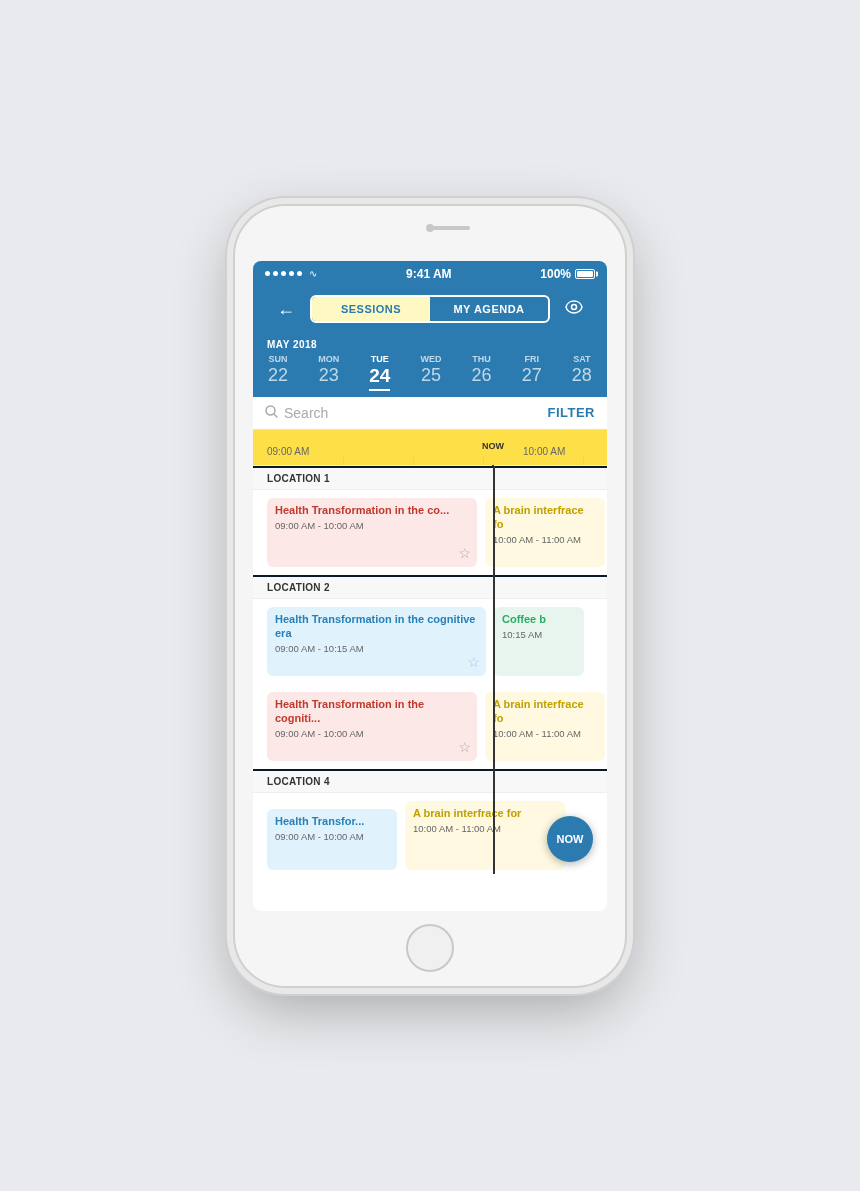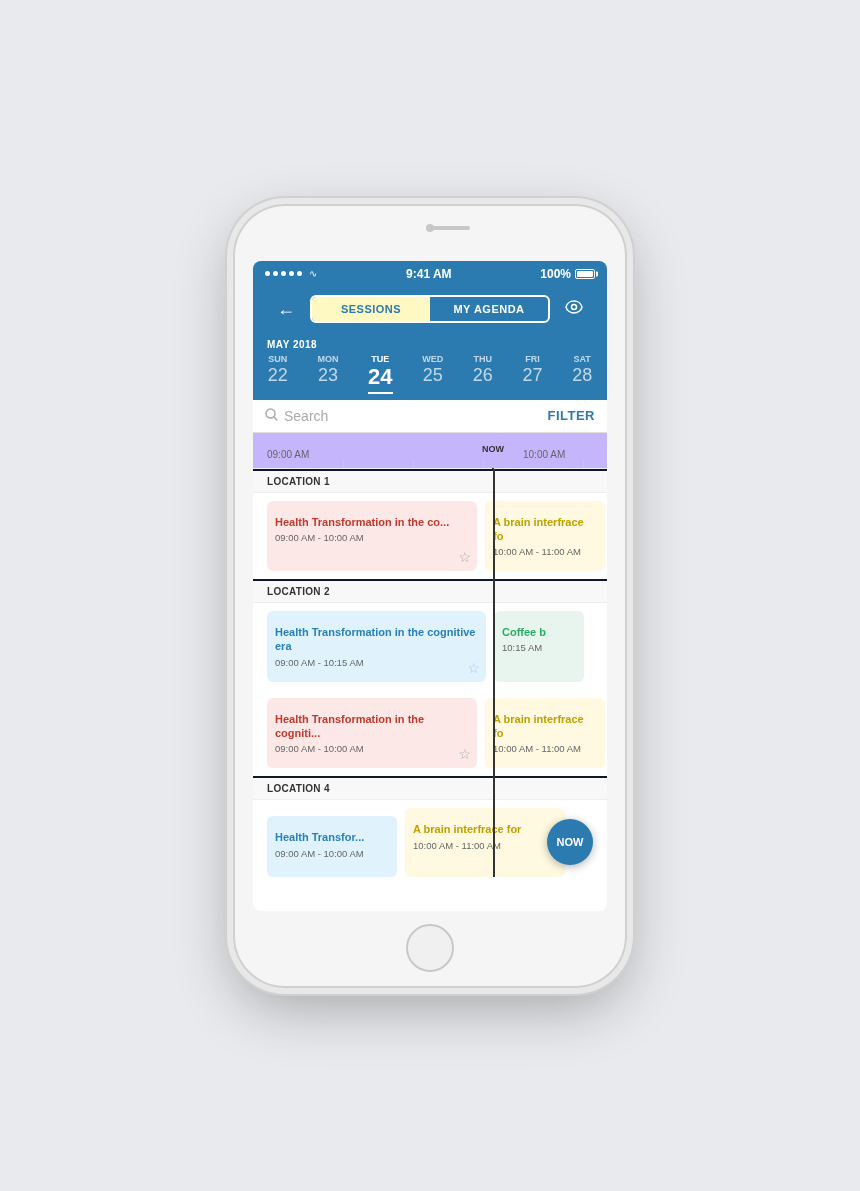--- a/index.html
+++ b/index.html
@@ -233,21 +233,21 @@
       font-size: 18px;
       font-weight: 300;
       line-height: 1;
     }
     .day-item.active .day-name,
     .day-item.active .day-number {
       color: white;
       font-weight: 700;
     }
     .day-item.active .day-number {
-      font-size: 22px;
+      font-size: 19px;
     }
     .day-underline {
       height: 2px;
       background: white;
       width: 100%;
       margin-top: 4px;
     }
 
     
     .search-bar {
@@ -284,21 +284,21 @@
     .timeline-area {
       background: white;
       overflow-x: hidden;
       overflow-y: auto;
       height: calc(100% - 26px - 68px - 72px - 40px);
       position: relative;
     }
 
     .time-ruler {
       height: 36px;
-      background: #c4b5fd;
+      background: #fde047;
       border-bottom: 1px solid #eee;
       position: relative;
       display: flex;
       align-items: flex-end;
       padding-bottom: 4px;
     }
     .time-label {
       position: absolute;
       font-size: 10px;
       color: #666;
@@ -354,21 +354,21 @@
       display: flex;
       gap: 8px;
       min-height: 85px;
       position: relative;
       overflow: hidden;
     }
 
     
     .session-card {
       border-radius: 6px;
-      padding: 14px 8px;
+      padding: 5px 8px;
       position: relative;
       flex-shrink: 0;
     }
     .session-card.red {
       background: #fde8e8;
       width: 210px;
     }
     .session-card.yellow {
       background: #fef9e0;
       width: 120px;

